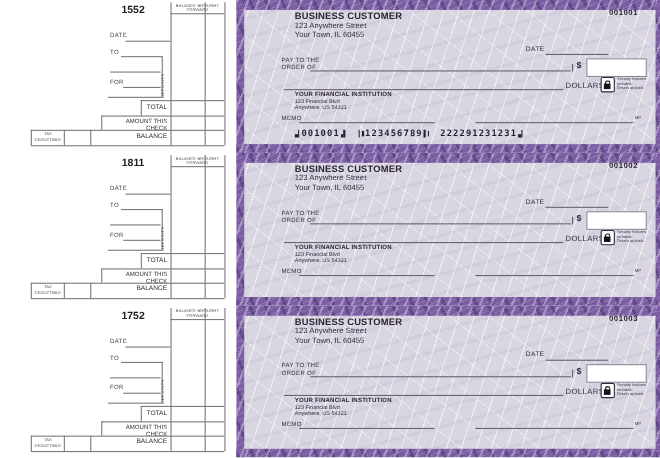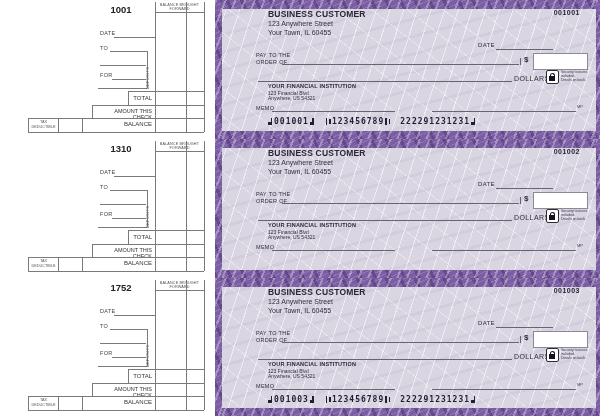--- a/index.html
+++ b/index.html
@@ -111,21 +111,21 @@
   <div class="hole" style="top:38px"></div>
   <div class="hole" style="top:90px"></div>
   <div class="hole" style="top:144px"></div>
   <div class="hole" style="top:197px"></div>
   <div class="hole" style="top:252px"></div>
   <div class="hole" style="top:307px"></div>
   <div class="hole" style="top:370px"></div>
 
   <div class="section" style="top:0;height:139px">
     <div class="stub">
-      <div class="stub-num">1001</div>
+      <div class="stub-num">1552</div>
       <div class="vl vl-a"></div>
       <div class="vl vl-b"></div>
       <div class="vl vl-c"></div>
       <div class="bbf">BALANCE BROUGHT FORWARD</div>
       <div class="hl bbf-line"></div>
       <div class="slbl lbl-sdate">DATE</div>
       <div class="hl sdate-line"></div>
       <div class="slbl lbl-sto">TO</div>
       <div class="hl sto-line"></div>
       <div class="hl blank1"></div>
@@ -186,21 +186,21 @@
       <div class="chl sig-line"></div>
       <div class="mp">MP</div>
       <div class="micr">
         <span class="micr-sym sym-onus"></span><span>001001</span><span class="micr-sym sym-onus"></span><span class="micr-gap"></span><span class="micr-sym sym-transit"></span><span>123456789</span><span class="micr-sym sym-transit"></span><span class="micr-gap"></span><span>222291231231</span><span class="micr-sym sym-onus"></span>
       </div>
     </div>
   </div>
 
   <div class="section" style="top:139px;height:139px">
     <div class="stub">
-      <div class="stub-num">1310</div>
+      <div class="stub-num">1811</div>
       <div class="vl vl-a"></div>
       <div class="vl vl-b"></div>
       <div class="vl vl-c"></div>
       <div class="bbf">BALANCE BROUGHT FORWARD</div>
       <div class="hl bbf-line"></div>
       <div class="slbl lbl-sdate">DATE</div>
       <div class="hl sdate-line"></div>
       <div class="slbl lbl-sto">TO</div>
       <div class="hl sto-line"></div>
       <div class="hl blank1"></div>
@@ -325,19 +325,16 @@
         <div>included.</div>
         <div>Details on back.</div>
       </div>
       <div class="bank-name">YOUR FINANCIAL INSTITUTION</div>
       <div class="bank-a1">123 Financial Blvd</div>
       <div class="bank-a2">Anywhere, US 54321</div>
       <div class="lbl-memo">MEMO</div>
       <div class="chl memo-line"></div>
       <div class="chl sig-line"></div>
       <div class="mp">MP</div>
-      <div class="micr">
-        <span class="micr-sym sym-onus"></span><span>001003</span><span class="micr-sym sym-onus"></span><span class="micr-gap"></span><span class="micr-sym sym-transit"></span><span>123456789</span><span class="micr-sym sym-transit"></span><span class="micr-gap"></span><span>222291231231</span><span class="micr-sym sym-onus"></span>
-      </div>
     </div>
   </div>
 
 </div>
 
 </body></html>

